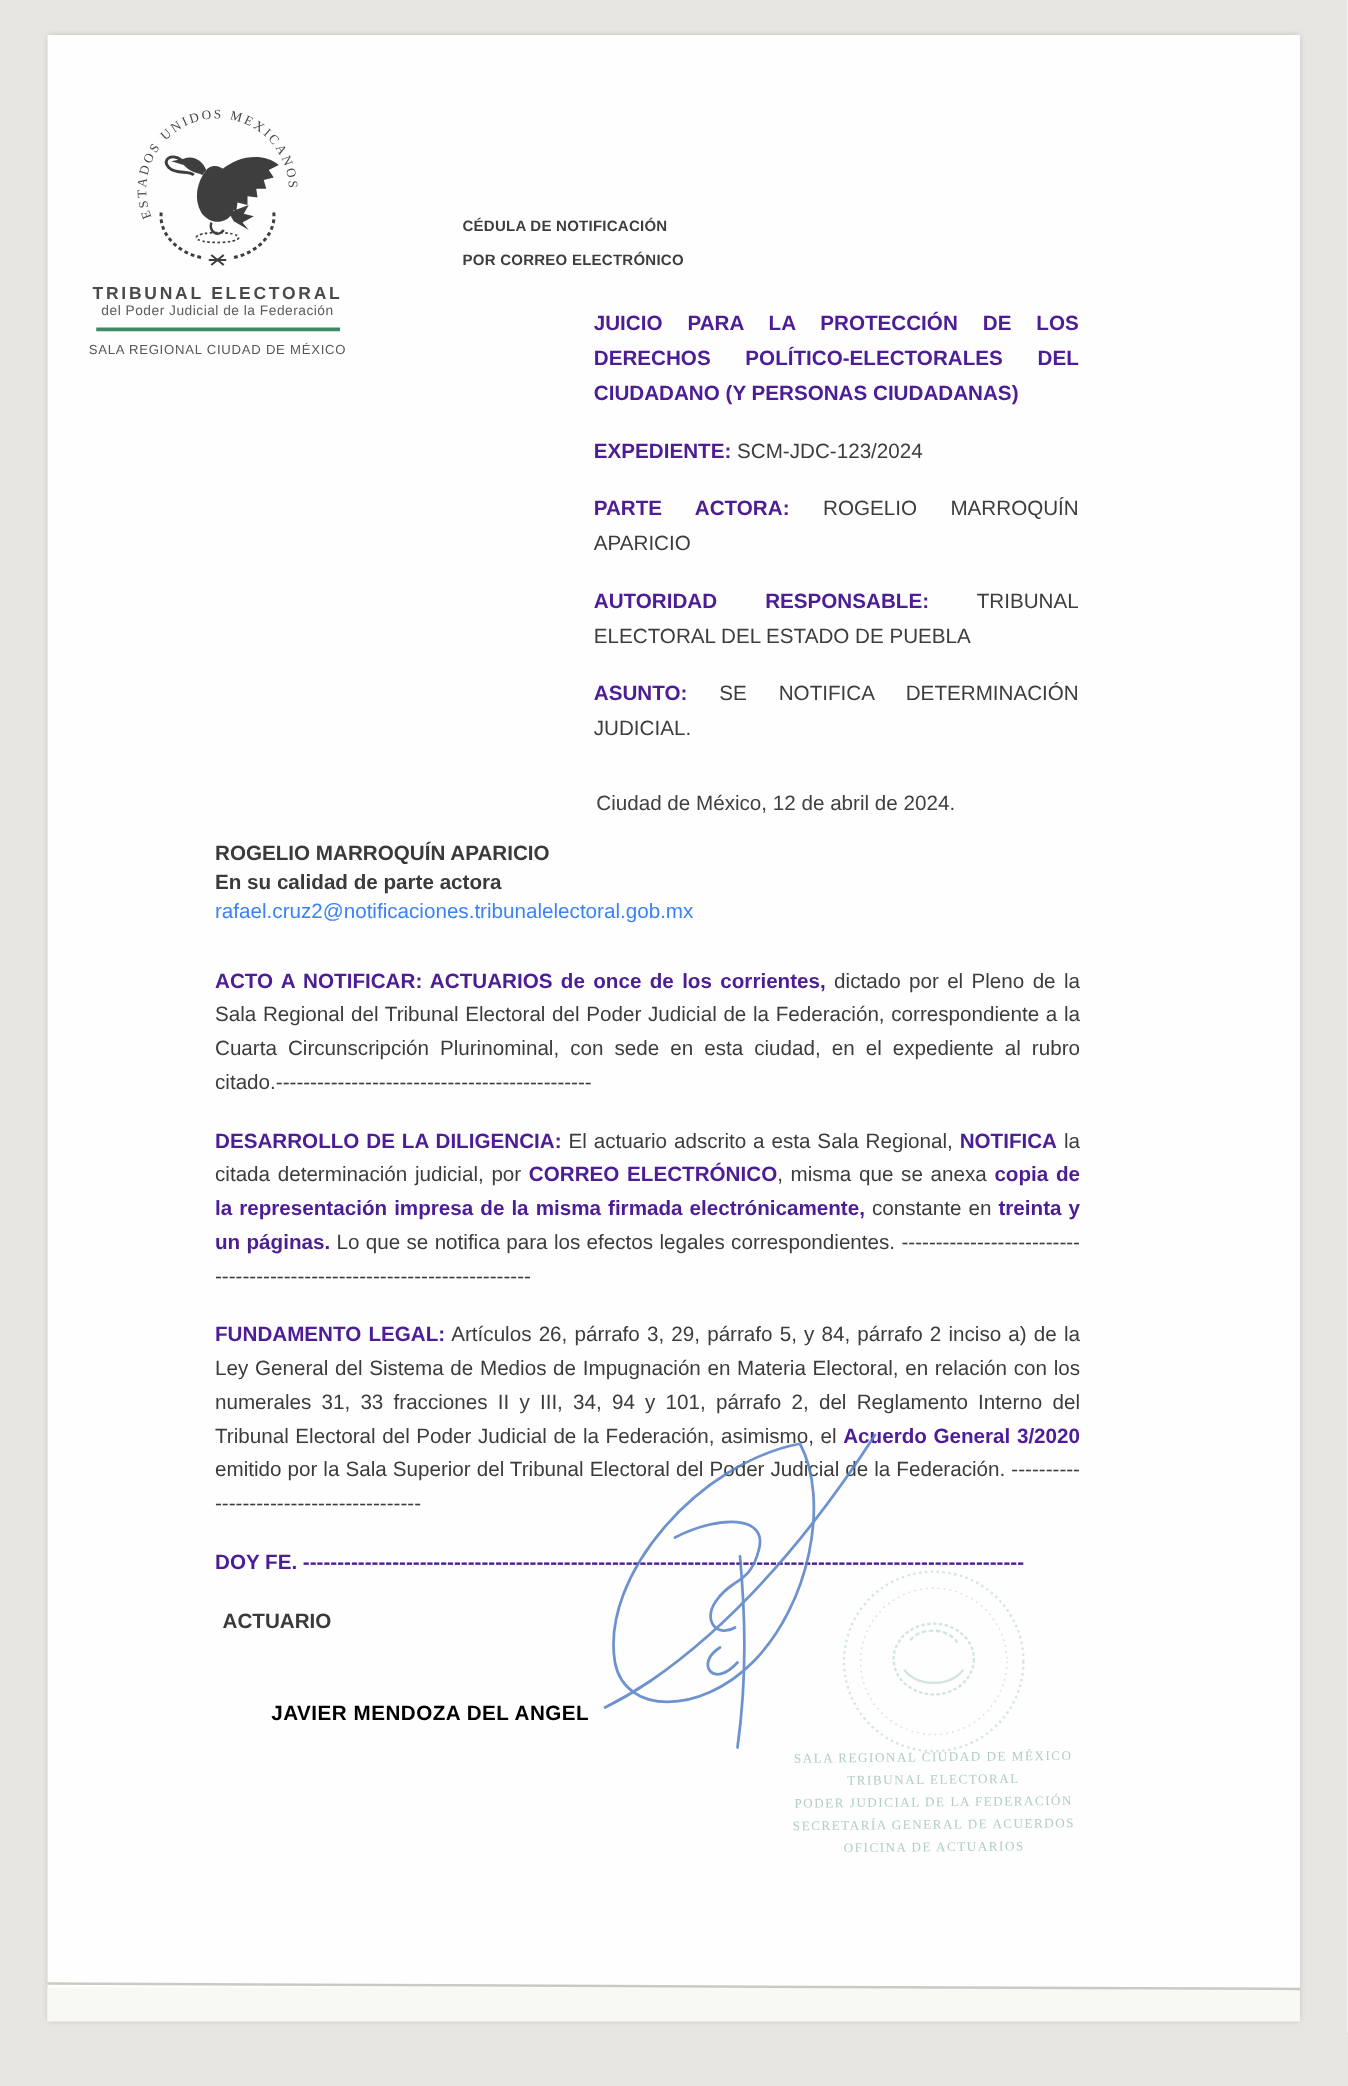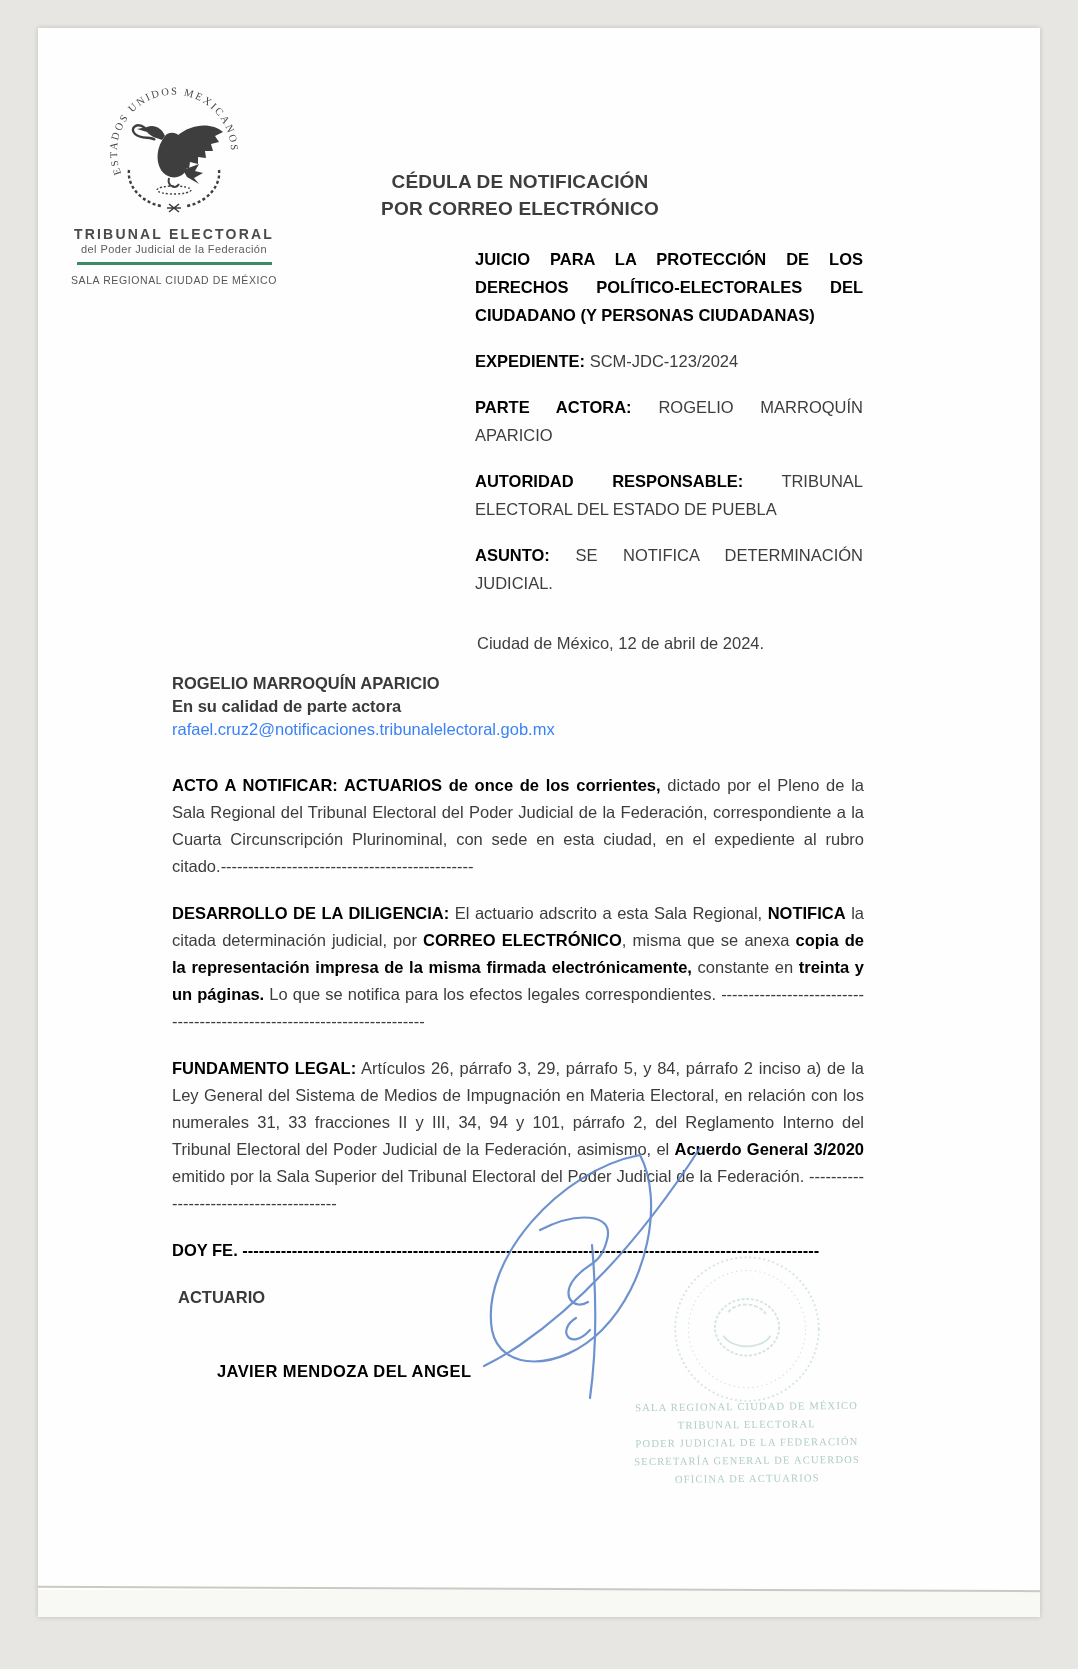--- a/index.html
+++ b/index.html
@@ -15,27 +15,27 @@
     box-shadow:0 0 5px rgba(0,0,0,.18);
   }
   
   .logo-block{position:absolute;left:25px;top:46px;width:222px;text-align:center;color:#4c4c4c;}
   .coat{display:block;margin:0 auto 2px auto;}
   .org-name{font-size:14px;font-weight:700;letter-spacing:2.2px;color:#4a4a4a;}
   .org-sub{font-size:11px;letter-spacing:.4px;color:#5c5c5c;margin-top:1px;}
   .green-rule{height:3px;width:195px;margin:7px auto 0 auto;background:#3d8a66;}
   .org-unit{font-size:10.5px;letter-spacing:.6px;color:#565656;margin-top:9px;}
   
-  .doc-title{position:absolute;left:332px;top:140px;width:300px;text-align:center;
-    font-size:19px;font-weight:700;line-height:27px;color:#3d3d3d;letter-spacing:.2px;}
+  .doc-title{position:absolute;left:332px;top:140px;width:300px;text-align:left;
+    font-size:12px;font-weight:700;line-height:27px;color:#3d3d3d;letter-spacing:.2px;}
   
   .case-block{position:absolute;left:437px;top:217px;width:388px;
     font-size:16.5px;line-height:28px;color:#3d3d3d;}
   .case-block p{margin:0 0 18px 0;text-align:justify;}
-  .b{font-weight:700;color:#000000;}
+  .b{font-weight:700;color:#4c1d95;}
   .date-line{position:absolute;left:439px;top:606px;width:388px;
     font-size:16.5px;color:#404040;}
   
   .addressee{position:absolute;left:134px;top:644px;width:692px;line-height:23px;font-size:16.5px;}
   .addr-name,.addr-capacity{font-weight:700;color:#3a3a3a;}
   .addr-email{color:#3b82f6;}
   
   .body-text{position:absolute;left:134px;top:744px;width:692px;
     font-size:16.5px;line-height:27px;color:#3c3c3c;}
   .body-text p{margin:0 0 20px 0;text-align:justify;}

